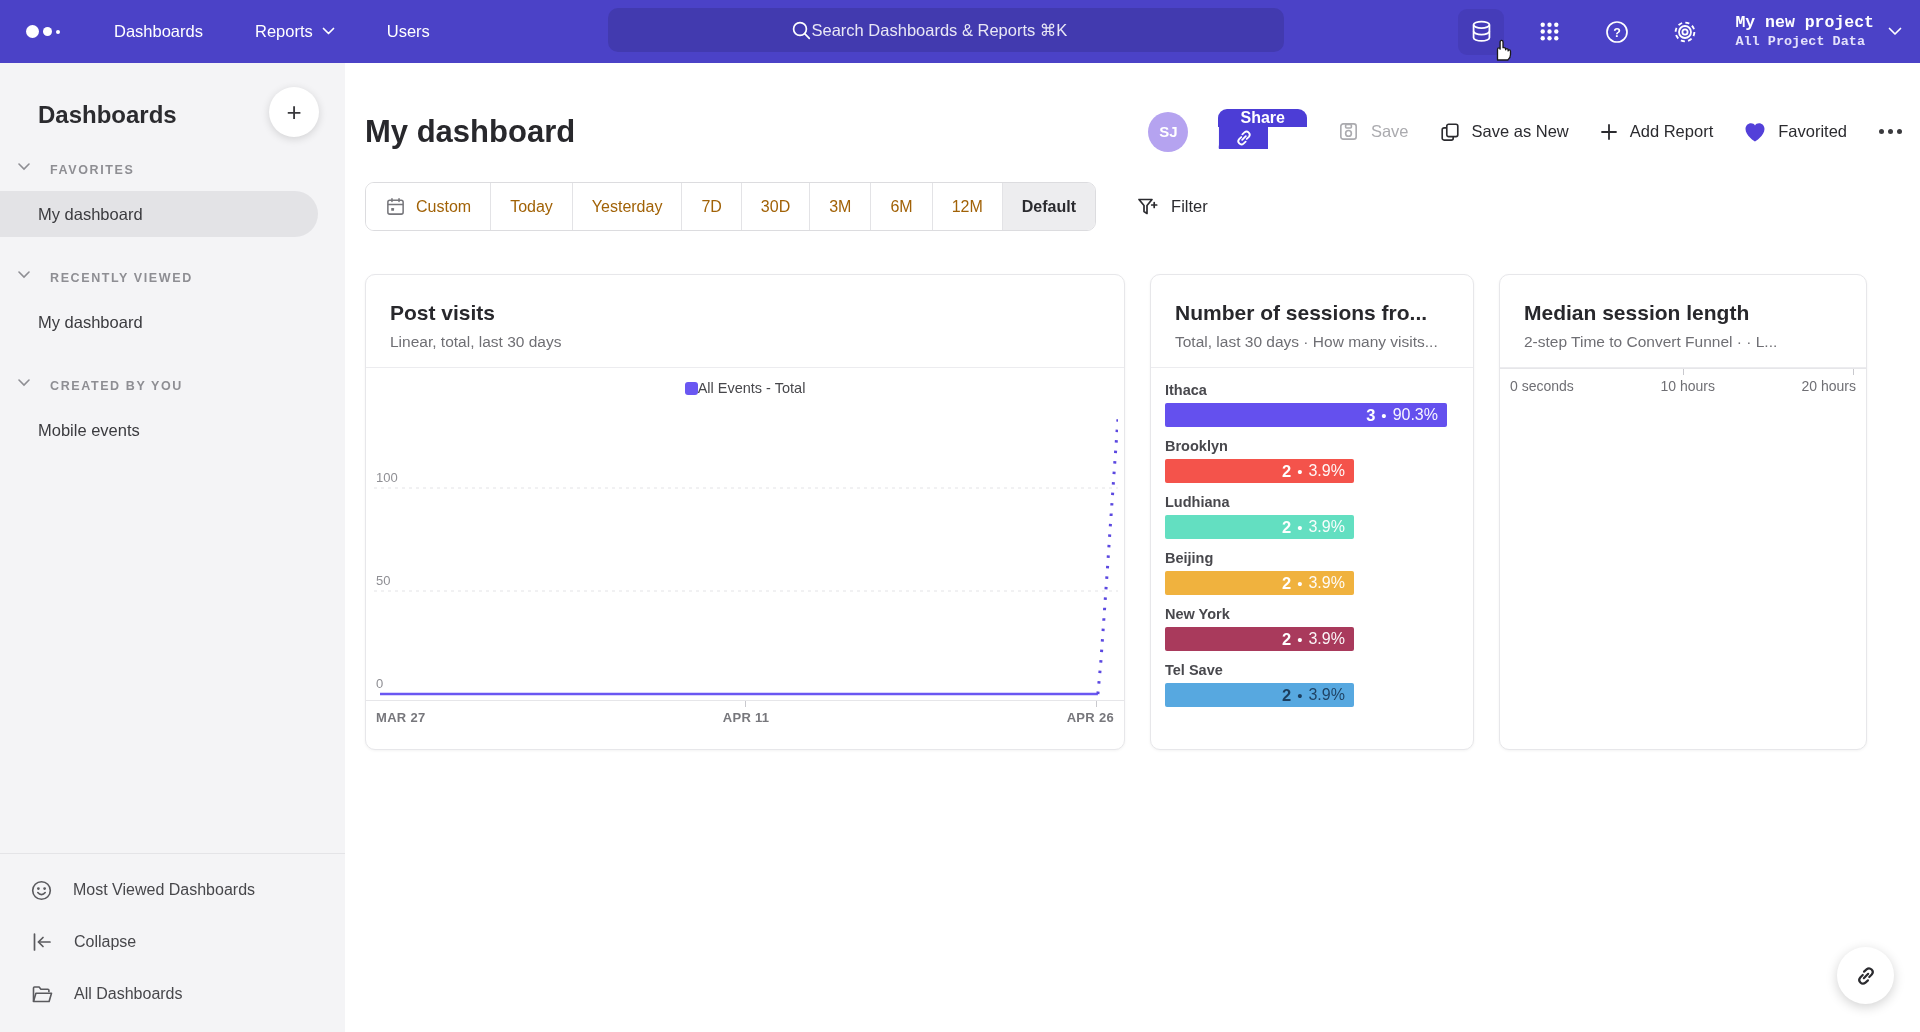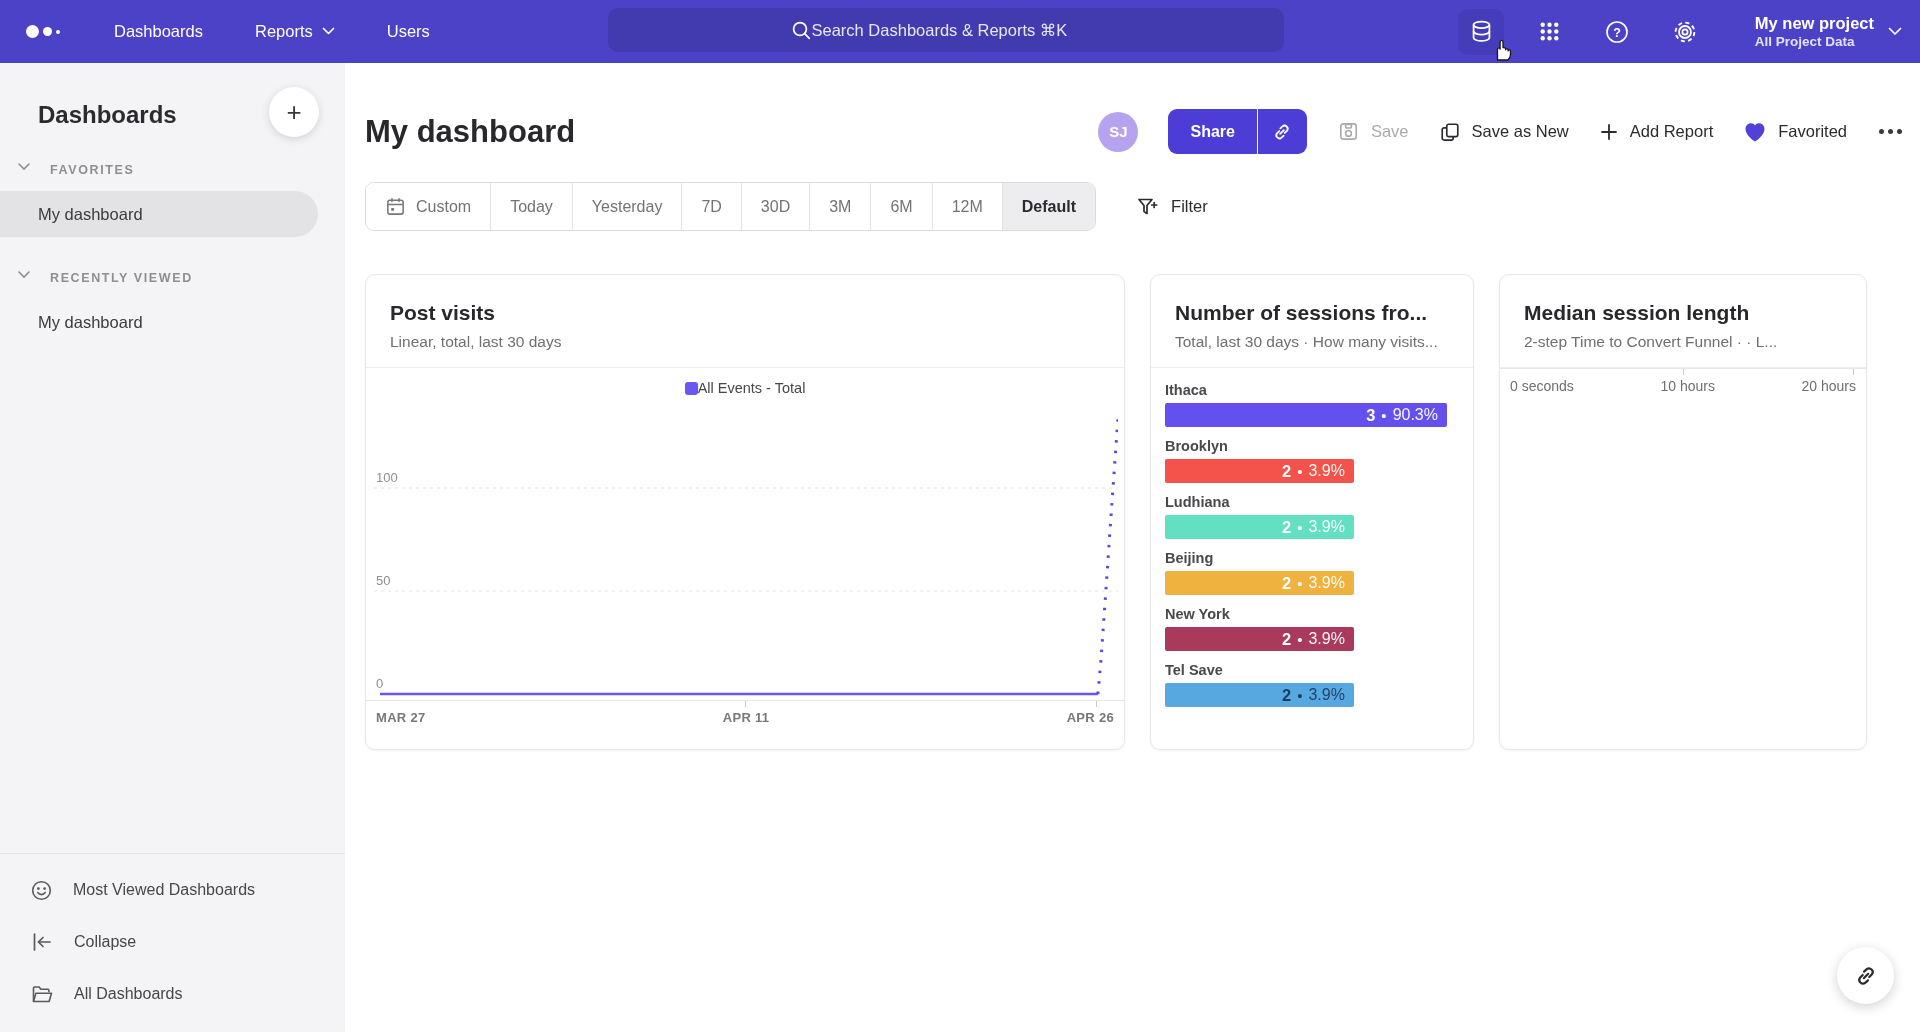--- a/index.html
+++ b/index.html
@@ -24,21 +24,21 @@
   .search-pill input { background:transparent; border:none; outline:none;
     color:#fff; font-size:16.5px; width:290px; font-family:inherit; }
   .search-pill input::placeholder { color:rgba(255,255,255,.88); }
   .top-icons { position:absolute; right:212px; top:0; height:63px; display:flex;
     align-items:center; gap:22px; }
   .top-icon { width:46px; height:46px; border-radius:9px; display:flex;
     align-items:center; justify-content:center; cursor:pointer; position:relative; }
   .top-icon.hovered { background:#453CB9; }
   .cursor-overlay { position:absolute; right:-8px; bottom:-6px; }
   .project-switch { position:absolute; right:18px; top:0; height:63px; display:flex;
-    align-items:center; gap:14px; cursor:pointer; }
+    align-items:center; gap:14px; cursor:pointer;font-family:Liberation Mono, monospace; }
   .project-names { text-align:left; }
   .project-names .p1 { color:#fff; font-size:16.5px; font-weight:700; line-height:20px; }
   .project-names .p2 { color:#E4E1FB; font-size:13.5px; font-weight:600; line-height:17px; }
 
   
   .sidebar { position:fixed; top:63px; left:0; width:345px; height:969px;
     background:#F4F4F6; }
   .sb-head { position:relative; padding:38px 0 0 38px; }
   .sb-title { font-size:24px; font-weight:700; color:#2B2B2F; }
   .sb-plus { position:absolute; right:26px; top:24px; width:50px; height:50px;
@@ -60,38 +60,38 @@
   
   .main { position:absolute; top:63px; left:345px; width:1575px; height:969px;
     background:#fff; }
   .page-head { display:flex; align-items:center; justify-content:space-between;
     padding:46px 16px 0 20px; }
   .page-title { font-size:31px; font-weight:700; color:#28282C; }
   .head-actions { display:flex; align-items:center; gap:30px; }
   .avatar { width:40px; height:40px; border-radius:50%; background:#B5A3F0;
     color:#fff; font-size:15px; font-weight:700; display:flex; align-items:center;
     justify-content:center; cursor:pointer; }
-  .share-split { display:flex; height:45px; border-radius:9px; overflow:hidden; cursor:pointer; }
+  .share-split { display:flex; height:45px; border-radius:9px; overflow:hidden; cursor:pointer;flex-direction:column; }
   .share-main { background:#4C3DD6; color:#fff; font-size:16px; font-weight:700;
     border:none; padding:0 22px; cursor:pointer; font-family:inherit; }
   .share-link { background:#4C3DD6; border:none; border-left:1px solid rgba(255,255,255,.95);
     width:50px; display:flex; align-items:center; justify-content:center; cursor:pointer; }
   .text-btn { display:flex; align-items:center; gap:11px; background:none; border:none;
     font-size:16.5px; color:#2B2B2F; font-weight:500; cursor:pointer; font-family:inherit;
     white-space:nowrap; }
   .text-btn.disabled { color:#ABABAF; cursor:default; }
   .more-dots { display:flex; gap:4px; cursor:pointer; padding:6px 2px; }
   .more-dots i { width:5px; height:5px; border-radius:50%; background:#3A3A3E; }
 
   
   .filter-row { display:flex; align-items:center; gap:40px; margin:28px 0 0 20px; }
   .seg-control { display:flex; border:1px solid #DCDCDF; border-radius:9px;
     overflow:hidden; background:#fff; height:49px; }
   .seg { display:flex; align-items:center; gap:10px; padding:0 19px; font-size:16px;
-    color:#737373; background:#fff; border:none; border-right:1px solid #E3E3E6;
+    color:#a16207; background:#fff; border:none; border-right:1px solid #E3E3E6;
     cursor:pointer; font-family:inherit; white-space:nowrap; }
   .seg:last-child { border-right:none; }
   .seg.active { background:#EDEDEF; color:#2B2B2F; font-weight:600; }
   .filter-btn { display:flex; align-items:center; gap:11px; background:none; border:none;
     font-size:16.5px; font-weight:500; color:#2B2B2F; cursor:pointer; font-family:inherit; }
 
   
   .cards { display:flex; gap:25px; margin:43px 0 0 20px; }
   .card { background:#fff; border:1px solid #E7E7EA; border-radius:10px;
     box-shadow:0 1px 3px rgba(0,0,0,.05); height:476px; overflow:hidden; }
@@ -237,20 +237,31 @@
       <svg width="12" height="8" viewBox="0 0 12 8">
           <path d="M1 1l5 5 5-5" stroke="#8E8E93" stroke-width="1.6" fill="none" stroke-linecap="round"></path>
         </svg>
       <span>RECENTLY VIEWED</span>
     </div>
     <div class="sb-item">
       <span>My dashboard</span>
     </div>
   </div>
 
+  <div class="sb-section">
+    <div class="sb-section-head">
+      <svg width="12" height="8" viewBox="0 0 12 8">
+          <path d="M1 1l5 5 5-5" stroke="#8E8E93" stroke-width="1.6" fill="none" stroke-linecap="round"></path>
+        </svg>
+      <span>CREATED BY YOU</span>
+    </div>
+    <div class="sb-item">
+      <span>Mobile events</span>
+    </div>
+  </div>
 
   <div class="sb-footer">
     <div class="sb-foot-item">
       <svg width="23" height="23" viewBox="0 0 23 23" fill="none" stroke="#5A5A5E" stroke-width="1.6">
           <circle cx="11.5" cy="11.5" r="8.8"></circle>
           <circle cx="8.4" cy="9.6" r="0.6" fill="#5A5A5E"></circle>
           <circle cx="14.6" cy="9.6" r="0.6" fill="#5A5A5E"></circle>
           <path d="M7.8 13.6c1 1.3 2.3 2 3.7 2s2.7-.7 3.7-2" stroke-linecap="round"></path>
         </svg>
       <span>Most Viewed Dashboards</span>

